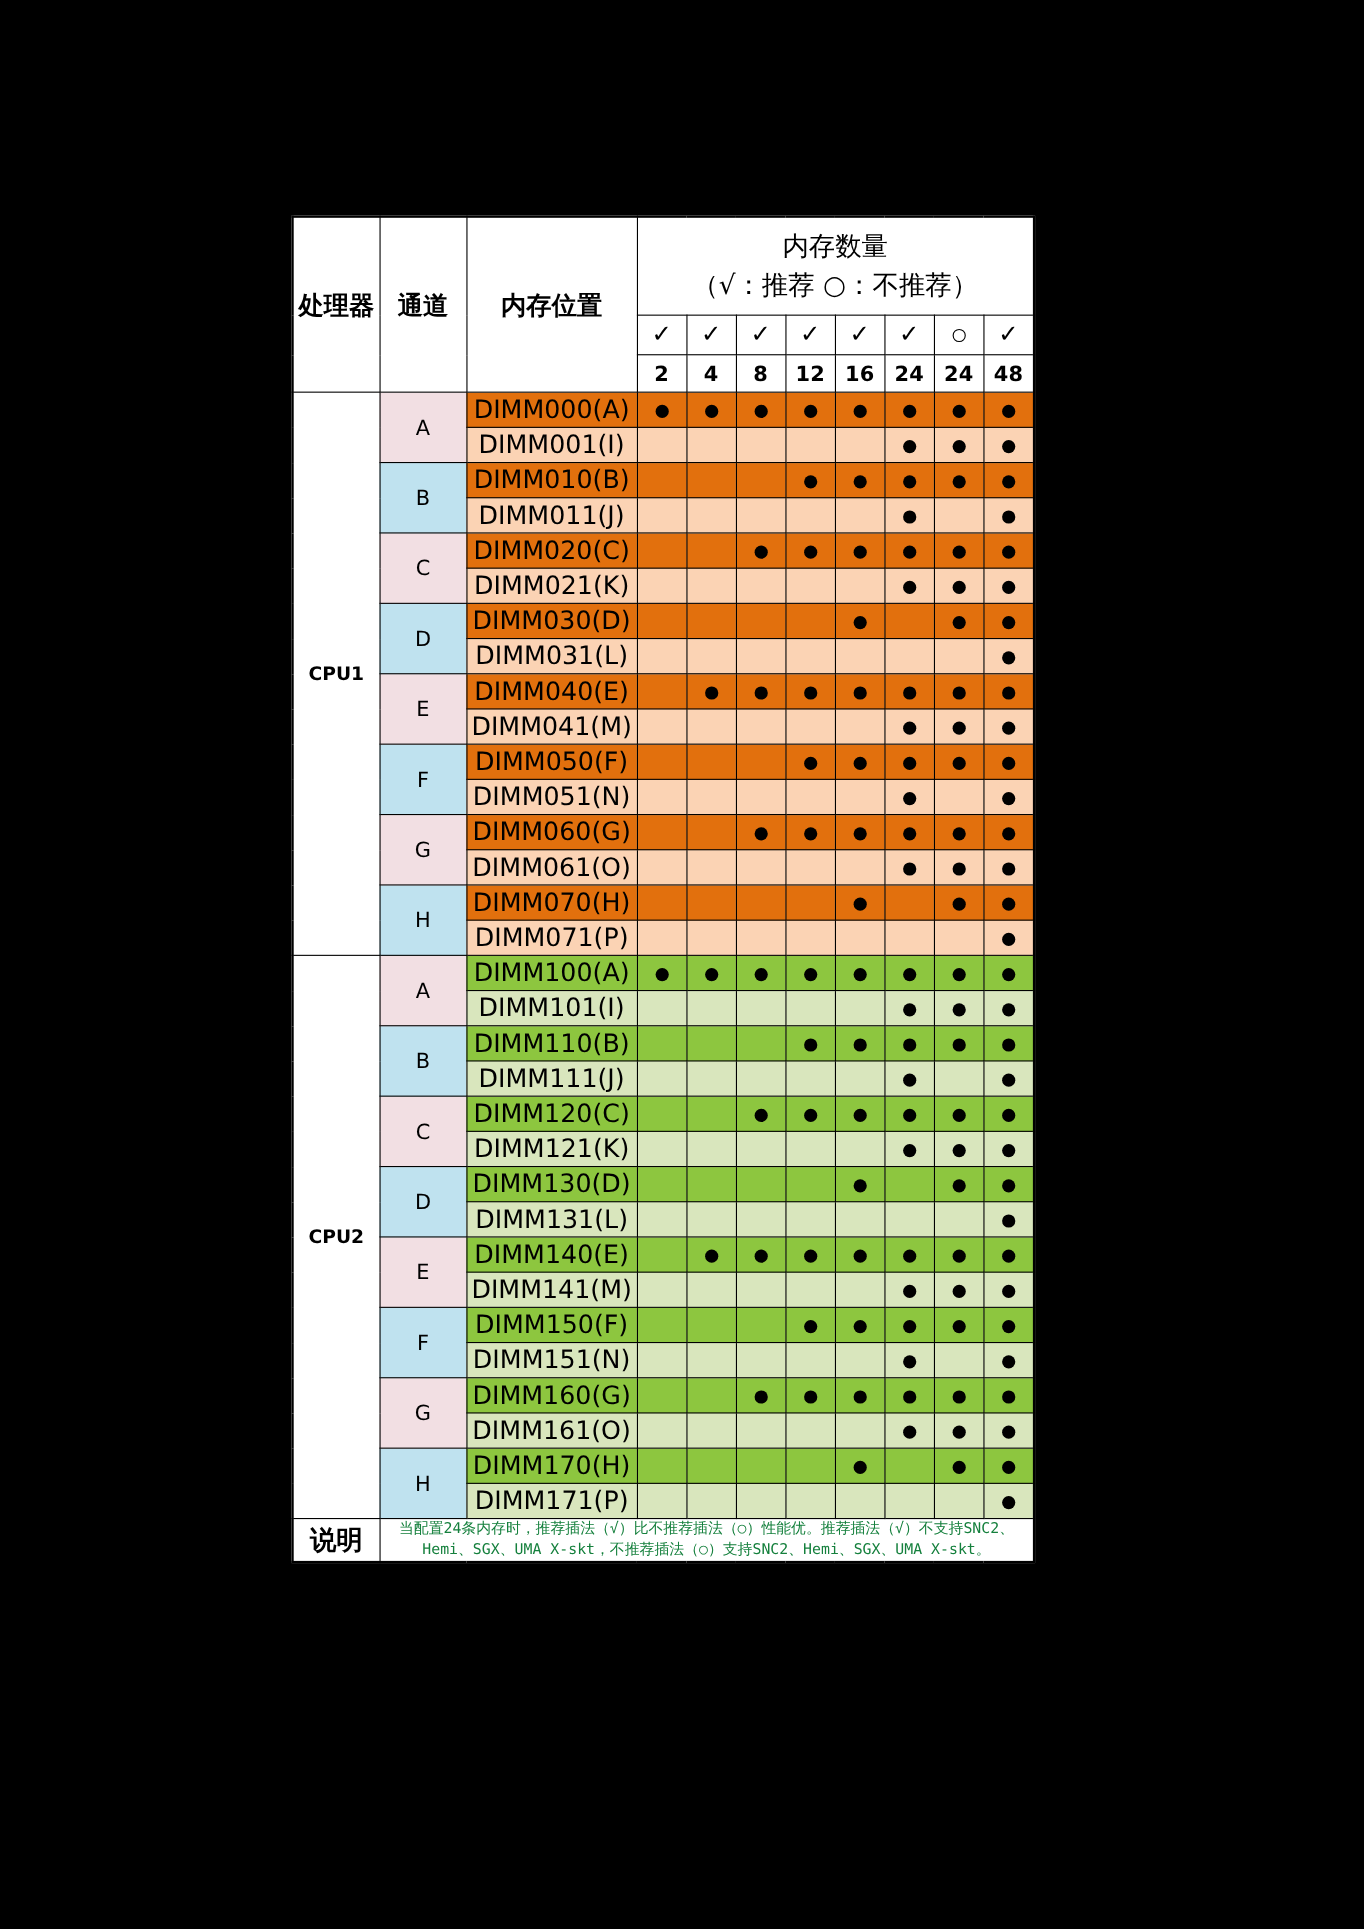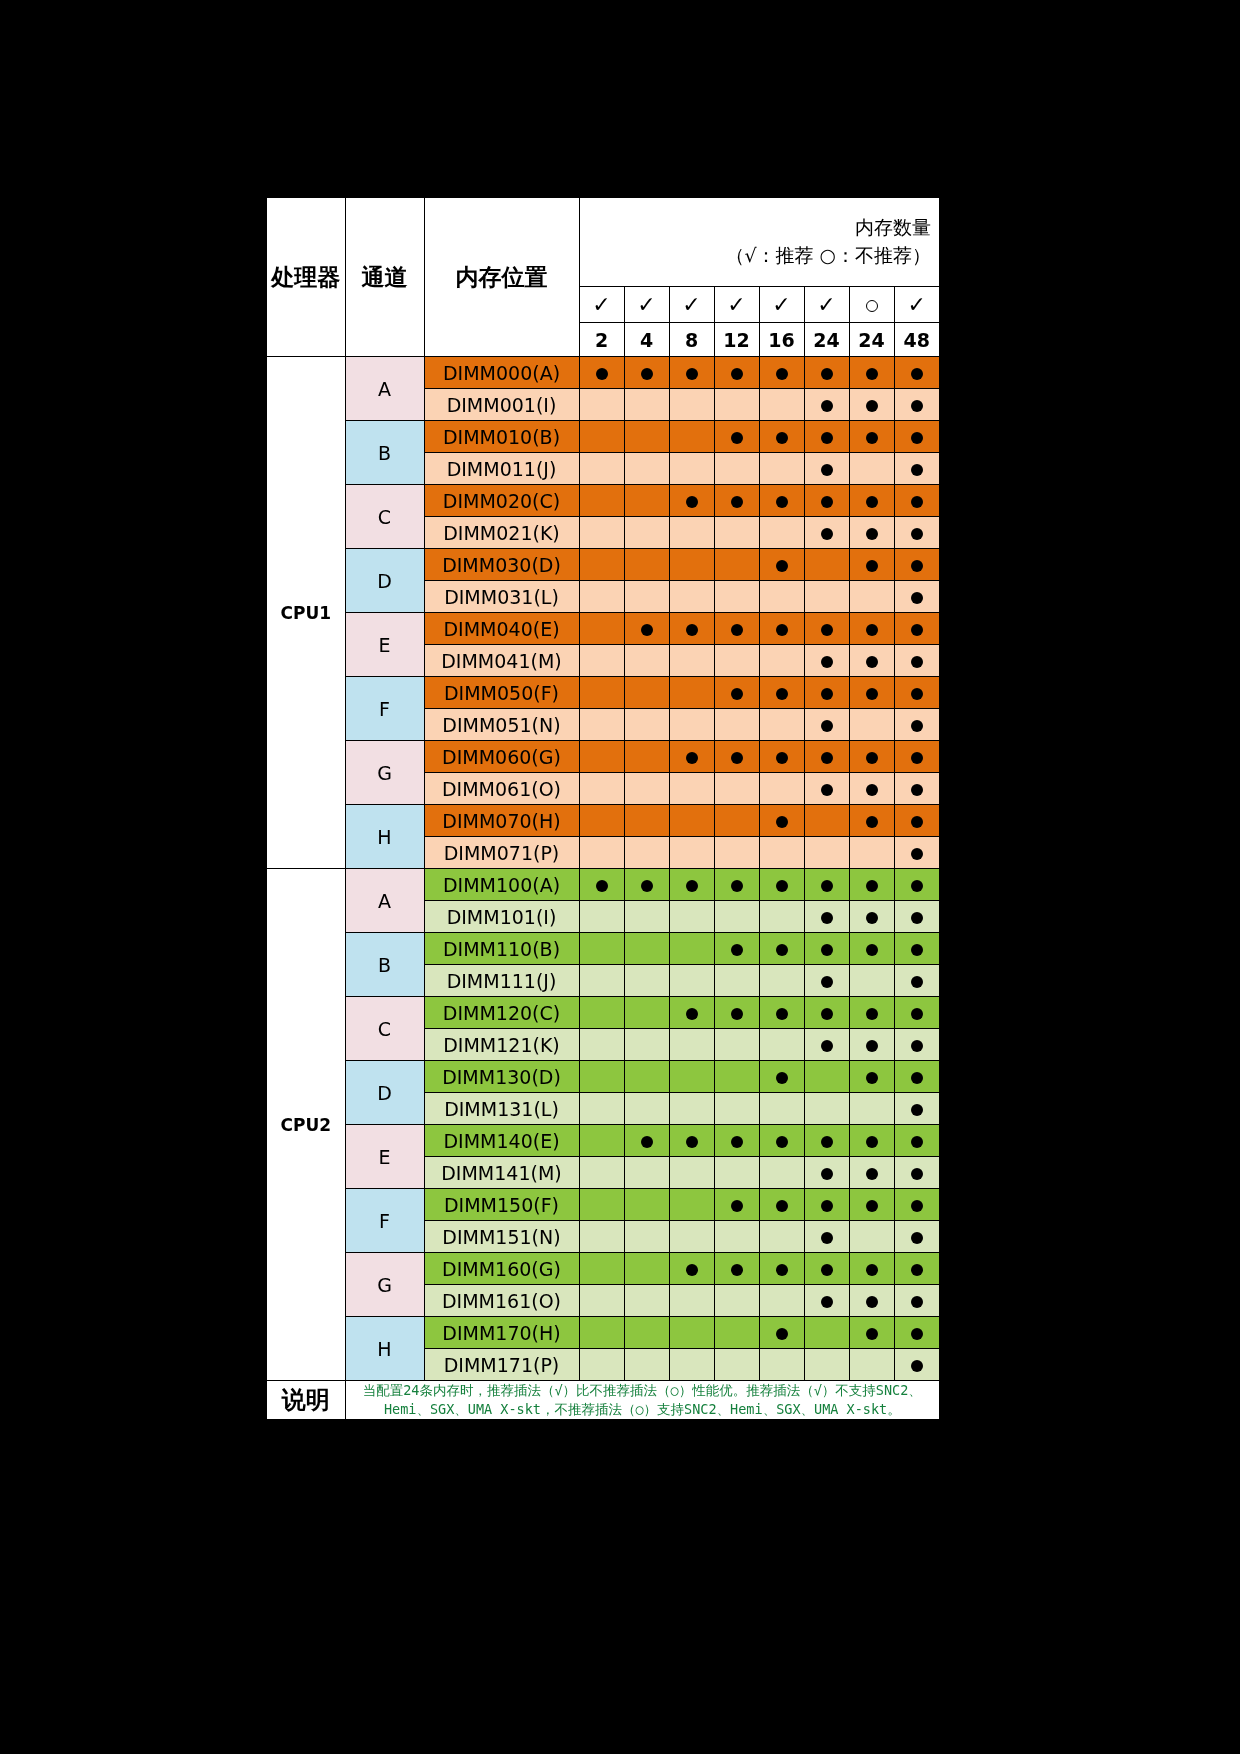--- a/index.html
+++ b/index.html
@@ -6,32 +6,32 @@
   body{width:1240px;height:1754px;font-family:"DejaVu Sans","Liberation Sans",sans-serif;}
   #stage{position:relative;width:1240px;height:1754px;background:#000;}
   #tablewrap{position:absolute;left:265px;top:196px;width:675px;}
   table.memtbl{border-collapse:collapse;table-layout:fixed;width:675px;background:#fff;}
   table.memtbl td,table.memtbl th{border:1px solid #000;padding:0;margin:0;text-align:center;vertical-align:middle;background:#fff;}
   .outerborder{border:2px solid #000 !important;}
   
   col.c-cpu{width:79px;} col.c-ch{width:79px;} col.c-loc{width:155px;}
   col.c-n{width:45px;}  col.c-n2{width:46px;}
   
-  .hdr-main{font-size:19px;font-weight:normal;color:#000;line-height:1.45;font-family:"DejaVu Serif","Liberation Serif",serif;text-align:right;}
+  .hdr-main{font-size:24px;font-weight:normal;color:#000;line-height:1.45;font-family:"DejaVu Serif","Liberation Serif",serif;}
   .hdr-left{font-size:23px;font-weight:bold;color:#000;font-family:"DejaVu Serif","Liberation Serif",serif;}
   .hdr-mark{font-size:19px;height:36px;}
   .hdr-num{font-size:19px;font-weight:bold;height:34px;}
   .circ{display:inline-block;width:10px;height:10px;border:1.6px solid #000;border-radius:50%;}
   
   .rowh{height:32px;}
   .cpu-cell{font-size:17px;font-weight:bold;font-family:"DejaVu Sans","Liberation Sans",sans-serif;}
   .ch-cell{font-size:19px;}
   .ch-pink{background:#f2dfe3 !important;}
   .ch-blue{background:#bfe2ef !important;}
-  .loc{font-size:19px;text-align:center;}
+  .loc{font-size:23px;text-align:center;}
   
   .o-dark{background:#e2700d !important;}
   .o-light{background:#fbd3b4 !important;}
   
   .g-dark{background:#8dc councils;}
   .g-dark{background:#8dc63f !important;}
   .g-light{background:#d9e6bd !important;}
   .dot::after{content:"";display:inline-block;width:12px;height:12px;border-radius:50%;background:#000;vertical-align:middle;}
   
   .note-label{font-size:24px;font-weight:bold;font-family:"DejaVu Serif","Liberation Serif",serif;}

